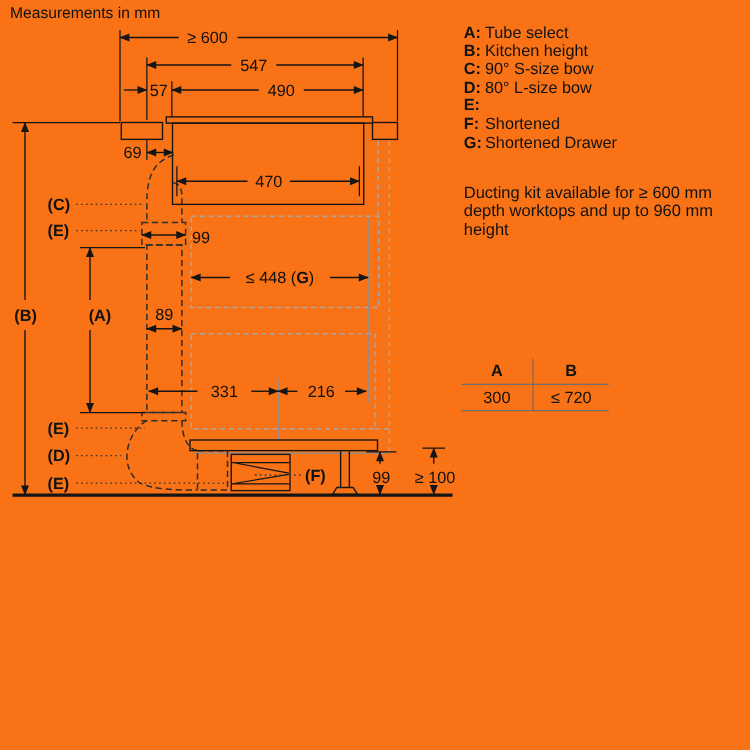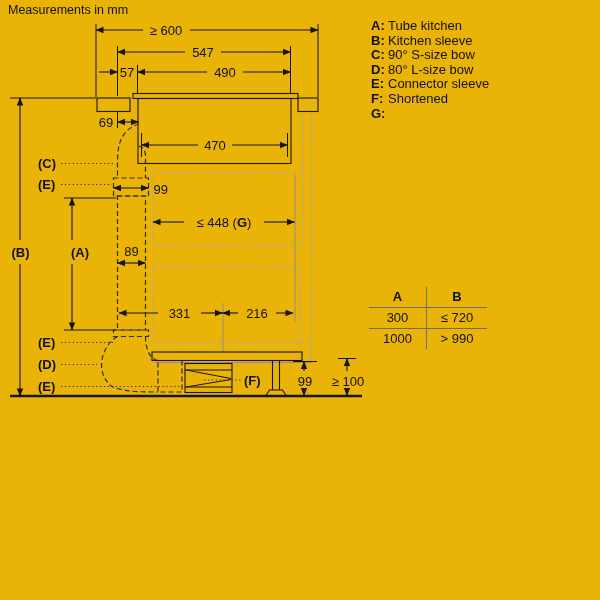--- a/index.html
+++ b/index.html
@@ -1,16 +1,16 @@
 <!DOCTYPE html>
 <html><head>
 <meta charset="utf-8">
 <style>
   html,body{margin:0;padding:0;background:#fff;}
-  #page{position:relative;width:600px;height:600px;background:#eab308;overflow:hidden;
+  #page{position:relative;width:600px;height:600px;background:#f97316;overflow:hidden;
         font-family:"Liberation Sans", sans-serif;color:#111;}
   #diagram-svg{position:absolute;left:0;top:0;}
   .abs{position:absolute;}
   #page-title{left:8px;top:3px;font-size:12.5px;color:#111;}
   
   #legend{left:371px;top:19px;font-size:13px;line-height:14.6px;}
   .lg-row{display:flex;}
   .lg-key{font-weight:bold;width:17px;flex:0 0 17px;}
   .note{left:371px;font-size:13.2px;line-height:15px;width:222px;}
   #note-ducting{top:146px;}
@@ -179,56 +179,53 @@
       <text class="t tb" x="38" y="347">(E)</text>
       <text class="t tb" x="38" y="369">(D)</text>
       <text class="t tb" x="38" y="391">(E)</text>
       <text class="t tb" x="244" y="384.5">(F)</text>
     </g>
   </svg>
 
   <div class="abs" id="legend">
     <div class="lg-row">
         <span class="lg-key">A:</span>
-        <span>Tube kitchen</span>
+        <span>Tube select</span>
       </div>
     <div class="lg-row">
         <span class="lg-key">B:</span>
-        <span>Kitchen sleeve</span>
+        <span>Kitchen height</span>
       </div>
     <div class="lg-row">
         <span class="lg-key">C:</span>
         <span>90° S-size bow</span>
       </div>
     <div class="lg-row">
         <span class="lg-key">D:</span>
         <span>80° L-size bow</span>
       </div>
     <div class="lg-row">
         <span class="lg-key">E:</span>
-        <span>Connector sleeve</span>
       </div>
     <div class="lg-row">
         <span class="lg-key">F:</span>
         <span>Shortened</span>
       </div>
     <div class="lg-row">
         <span class="lg-key">G:</span>
+        <span>Shortened Drawer</span>
       </div>
   </div>
 
+  <div class="abs note" id="note-ducting">Ducting kit available for ≥ 600 mm depth worktops and up to 960 mm height</div>
 
   <div class="abs" id="spec-table">
     <div class="tr th">
       <div class="td">A</div>
       <div class="td colB">B</div>
     </div>
     <div class="tr r1">
       <div class="td">300</div>
       <div class="td colB">≤ 720</div>
     </div>
-    <div class="tr">
-      <div class="td">1000</div>
-      <div class="td colB">&gt; 990</div>
-    </div>
   </div>
 
 </div>
 
 </body></html>

